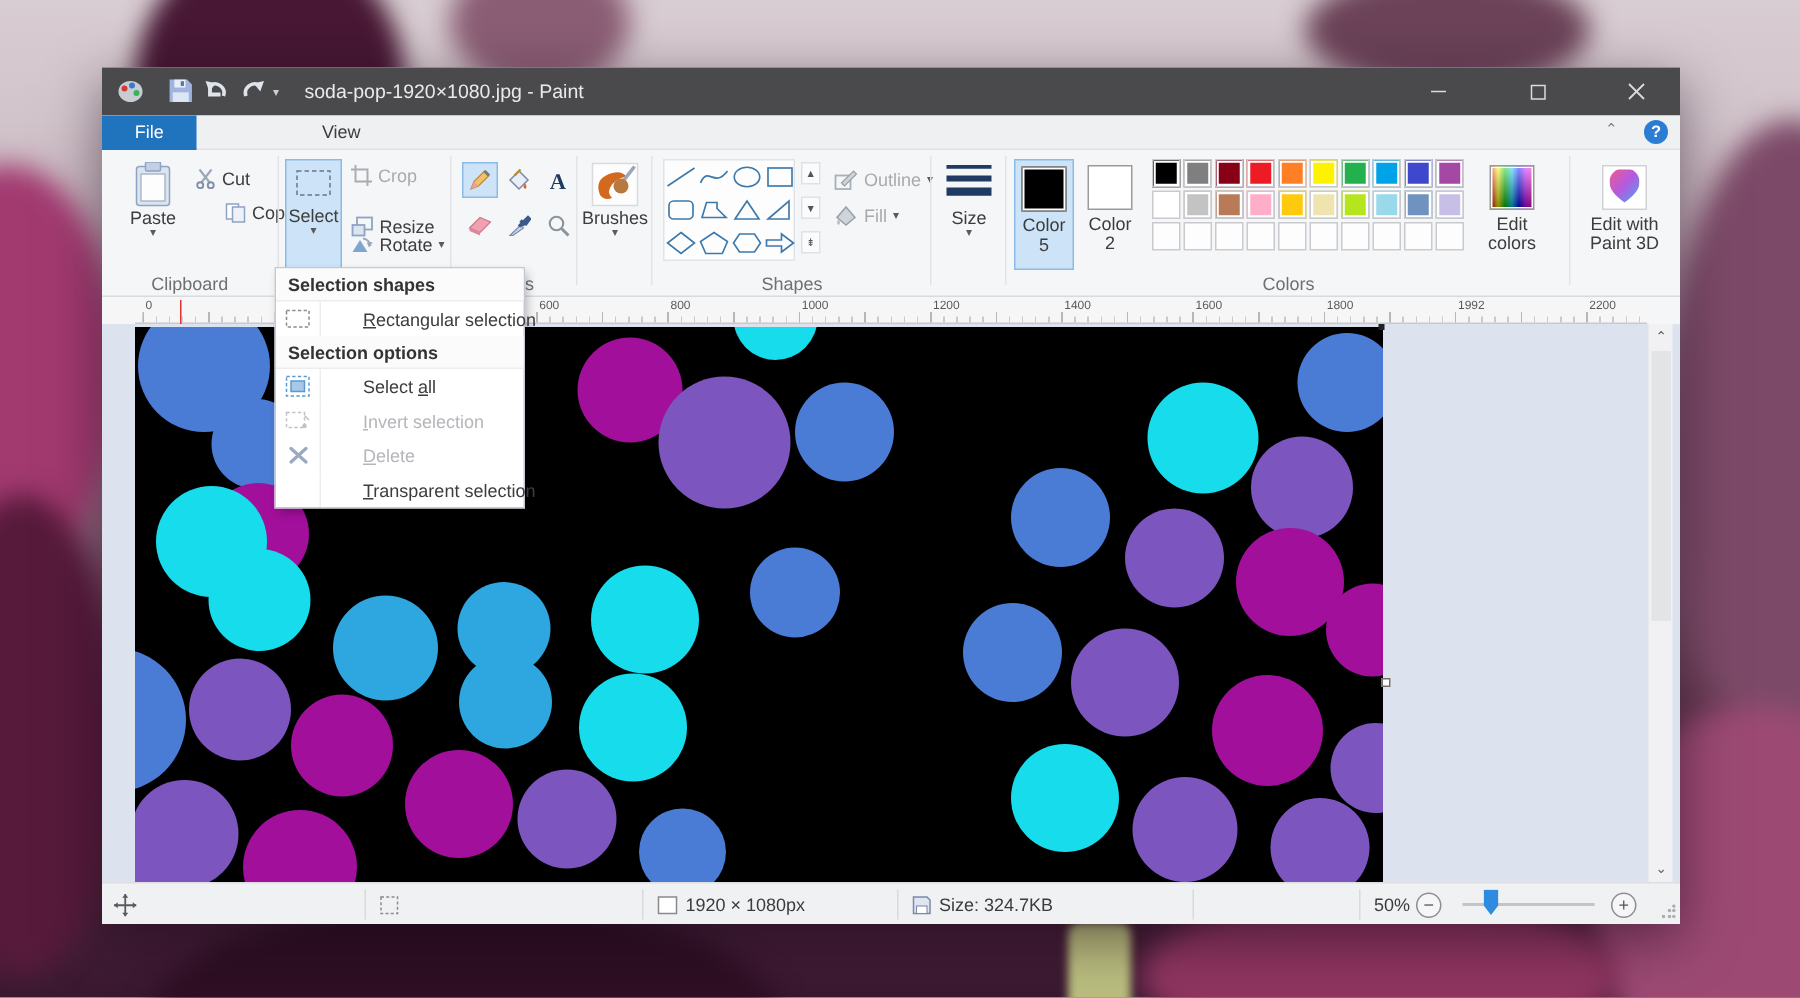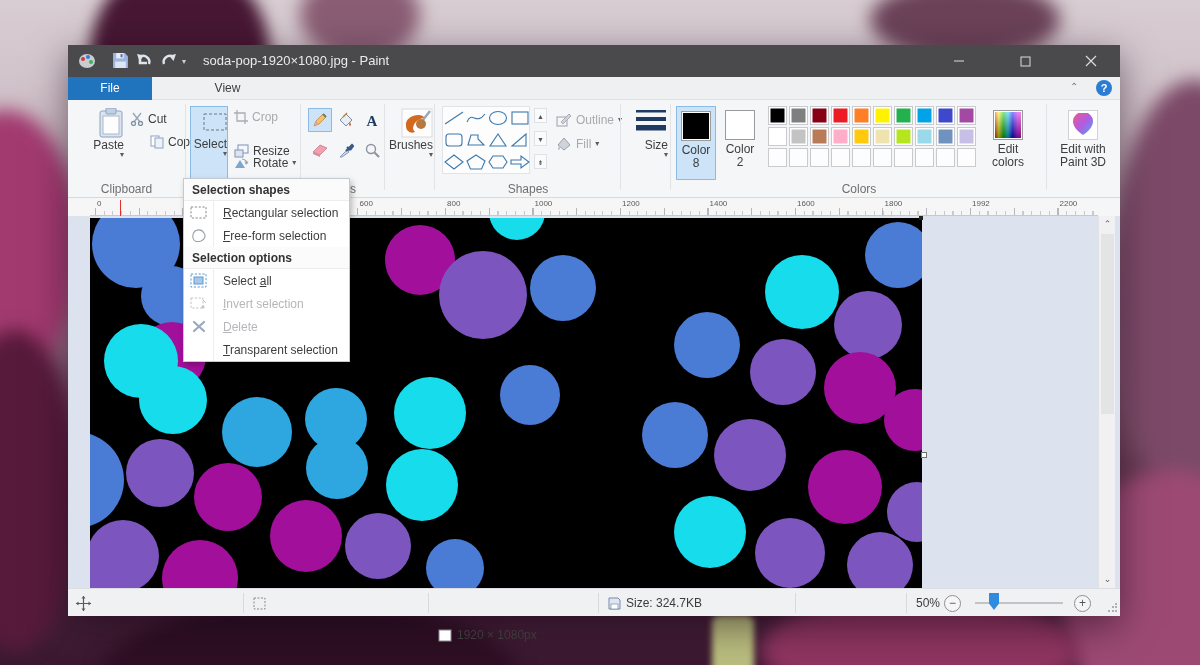--- a/index.html
+++ b/index.html
@@ -15,29 +15,29 @@
 
   
   #titlebar { position:absolute; left:0; top:0; width:100%; height:32px; background:#4a4a4c; color:#e9e9ea; }
   #title-text { position:absolute; left:135px; top:0; line-height:32px; font-size:13px; color:#eaeaec; white-space:nowrap; }
   .qat-btn { position:absolute; top:7px; width:18px; height:18px; }
   .cap-btn { position:absolute; top:0; width:46px; height:32px; display:flex; align-items:center; justify-content:center; color:#dcdcdc; }
 
   
   #tabrow { position:absolute; left:0; top:32px; width:100%; height:23px; background:#eef0f2; border-bottom:1px solid #dfe2e5; }
   .tab { position:absolute; top:0; height:23px; text-align:center; font-size:12px; line-height:23px; color:#3d3d3d; }
-  #tab-file { left:0; width:84px; background:#2073bd; color:#fff; }
+  #tab-file { left:0; width:63px; background:#2073bd; color:#fff; }
   #tab-home { left:63px; width:72px; background:#c4b5fd; color:#1d1d1d;margin-top:40px; }
   #tab-view { left:132px; width:55px; }
 
   
   #ribbon { position:absolute; left:0; top:55px; width:100%; height:98px; background:#f5f6f7; border-bottom:1px solid #d8dadd; }
   .rdiv { position:absolute; top:4px; width:1px; height:86px; background:#e2e3e6; }
   .grp-label { position:absolute; font-size:12px; color:#707070; text-align:center; top:82px; }
-  .bigbtn { position:absolute; top:6px; display:flex; flex-direction:column; align-items:flex-end; font-size:12px; color:#3d3d3d; padding-top:2px; }
+  .bigbtn { position:absolute; top:6px; display:flex; flex-direction:column; align-items:center; font-size:12px; color:#3d3d3d; padding-top:2px; }
   .bigbtn .caret, .caret { font-size:8px; color:#5a5a5a; line-height:6px; }
   .smallbtn { position:absolute; display:flex; align-items:center; gap:4px; font-size:12px; color:#3d3d3d; height:22px; }
   .smallbtn.disabled { color:#a9aaac; }
   .toolbtn { position:absolute; width:24px; height:24px; display:flex; align-items:center; justify-content:center; border:1px solid transparent; }
   .selected-tool { background:#cde3f7; border:1px solid #8cbbe5; }
   .hl { background:#cde3f7; border:1px solid #8cbbe5; }
 
   
   #shape-grid { position:absolute; left:374px; top:6px; width:88px; display:grid; grid-template-columns:repeat(4,22px); grid-auto-rows:22px; background:#fdfdfe; border:1px solid #e2e3e6; }
   .shape-cell { display:flex; align-items:center; justify-content:center; }
@@ -81,21 +81,21 @@
   .sitem { position:absolute; top:0; height:28px; display:flex; align-items:center; gap:5px; }
   .zoom-circle { width:17px; height:17px; border:1px solid #8f8f93; border-radius:50%; color:#555; font-size:12px; line-height:15px; text-align:center; background:#f6f6f8; }
   #zoom-track { position:absolute; left:907px; top:13px; width:88px; height:2px; background:#c3c4c8; }
   #zoom-thumb { position:absolute; left:921px; top:4px; width:10px; height:17px; background:#2f8be0; clip-path:polygon(0 0,100% 0,100% 62%,50% 100%,0 62%); }
   #grip { position:absolute; right:3px; bottom:3px; width:10px; height:10px;
      background:radial-gradient(circle at 2px 8px,#b0b0b4 1px,transparent 1.4px),radial-gradient(circle at 6px 8px,#b0b0b4 1px,transparent 1.4px),radial-gradient(circle at 6px 4px,#b0b0b4 1px,transparent 1.4px),radial-gradient(circle at 9px 8px,#b0b0b4 1px,transparent 1.4px),radial-gradient(circle at 9px 4px,#b0b0b4 1px,transparent 1.4px),radial-gradient(circle at 9px 1px,#b0b0b4 1px,transparent 1.4px); }
 
   
   #sel-menu { position:absolute; left:115px; top:133px; width:167px; background:#fff; border:1px solid #c5c9d2; box-shadow:2px 3px 6px rgba(0,0,0,.25); z-index:50; font-size:12px; color:#3d3d3d; }
   .menu-header { height:22px; line-height:22px; font-weight:bold; padding-left:8px; color:#333; border-bottom:1px solid #ededf0; background:#fbfbfc; }
-  .menu-item { position:relative; height:23px; display:flex; align-items:center; }
+  .menu-item { position:relative; height:23px; display:flex; align-items:center;gap:19px; }
   .menu-icon { width:30px; display:flex; justify-content:center; align-items:center; flex-shrink:0; border-right:1px solid #ededf0; height:23px; }
   .menu-label { padding-left:9px; white-space:nowrap; }
   .menu-item.disabled .menu-label { color:#b5b6ba; }
   .uchar { text-decoration:underline; }
 
   svg { display:block; }
 </style>
 </head>
 <body>
 
@@ -341,21 +341,21 @@
           <rect x="2" y="17" width="30" height="5.5" fill="#1f3b63"></rect>
           <rect x="2" y="26" width="30" height="4" fill="#1f3b63" opacity="0"></rect>
         </svg>
       <span>Size</span>
       <span class="caret">▾</span>
     </div>
     <div class="rdiv" style="left:602px;"></div>
 
     <div class="colorbig hl" style="left:608px;">
       <div class="swatch-big" id="color1-swatch" style="background: rgb(0, 0, 0);"></div>
-      <span style="width:34px;">Color 8</span>
+      <span style="width:34px;">Color 5</span>
     </div>
     <div class="colorbig" style="left:652px;">
       <div class="swatch-big" id="color2-swatch" style="background: rgb(255, 255, 255);"></div>
       <span style="width:34px;">Color 2</span>
     </div>
     <div id="palette">
         <div class="pal-cell" style="background: rgb(0, 0, 0); box-shadow: rgb(255, 255, 255) 0px 0px 0px 1.5px inset;"></div>
         <div class="pal-cell" style="background: rgb(127, 127, 127); box-shadow: rgb(255, 255, 255) 0px 0px 0px 1.5px inset;"></div>
         <div class="pal-cell" style="background: rgb(136, 0, 21); box-shadow: rgb(255, 255, 255) 0px 0px 0px 1.5px inset;"></div>
         <div class="pal-cell" style="background: rgb(237, 28, 36); box-shadow: rgb(255, 255, 255) 0px 0px 0px 1.5px inset;"></div>
@@ -540,21 +540,21 @@
           <path d="M7.5,0 L5.5,2.5 H9.5 Z M7.5,15 L5.5,12.5 H9.5 Z M0,7.5 L2.5,5.5 V9.5 Z M15,7.5 L12.5,5.5 V9.5 Z" fill="#5a5a5e"></path>
         </svg>
     </div>
     <div class="ssep" style="left:175px;"></div>
     <div class="sitem" style="left:185px;">
       <svg width="13" height="13" viewBox="0 0 13 13">
           <rect x="1" y="1" width="11" height="11" fill="none" stroke="#8a8a8e" stroke-width="1" stroke-dasharray="2 1.5"></rect>
         </svg>
     </div>
     <div class="ssep" style="left:360px;"></div>
-    <div class="sitem" style="left:370px;margin-top:32px;">
+    <div class="sitem" style="left:370px;">
       <svg width="14" height="13" viewBox="0 0 14 13">
           <rect x="1" y="1" width="12" height="11" fill="#fff" stroke="#8a8a8e"></rect>
         </svg>
       <span>1920 × 1080px</span>
     </div>
     <div class="ssep" style="left:530px;"></div>
     <div class="sitem" style="left:540px;">
       <svg width="13" height="13" viewBox="0 0 13 13">
           <path d="M1,1 h9 l2,2 v9 h-11 z" fill="#dfe6f2" stroke="#7a8aa8"></path>
           <rect x="3" y="7" width="7" height="5" fill="#fff" stroke="#7a8aa8" stroke-width=".7"></rect>
@@ -580,28 +580,20 @@
   <div id="sel-menu">
       <div class="menu-header">Selection shapes</div>
       <div class="menu-item">
         <div class="menu-icon">
           <svg width="17" height="13" viewBox="0 0 17 13">
             <rect x="1" y="1" width="15" height="11" fill="none" stroke="#8a8a8e" stroke-dasharray="2.2 1.6"></rect>
           </svg>
         </div>
         <span class="menu-label"><span class="uchar">R</span>ectangular selection</span>
       </div>
-      <div class="menu-item">
-        <div class="menu-icon">
-          <svg width="16" height="14" viewBox="0 0 16 14">
-            <path d="M4,2 Q10,-1 13,4 Q16,9 10,12 Q3,14 2,9 Q1,5 4,2 Z" fill="none" stroke="#9aa0a8" stroke-width="1.1"></path>
-          </svg>
-        </div>
-        <span class="menu-label"><span class="uchar">F</span>ree-form selection</span>
-      </div>
       <div class="menu-header">Selection options</div>
       <div class="menu-item">
         <div class="menu-icon">
           <svg width="17" height="15" viewBox="0 0 17 15">
             <rect x="1" y="1" width="15" height="13" fill="none" stroke="#5a9ad4" stroke-dasharray="2.2 1.6"></rect>
             <rect x="4" y="4" width="9" height="7" fill="#a8c8e8" stroke="#5a9ad4"></rect>
           </svg>
         </div>
         <span class="menu-label">Select <span class="uchar">a</span>ll</span>
       </div>

